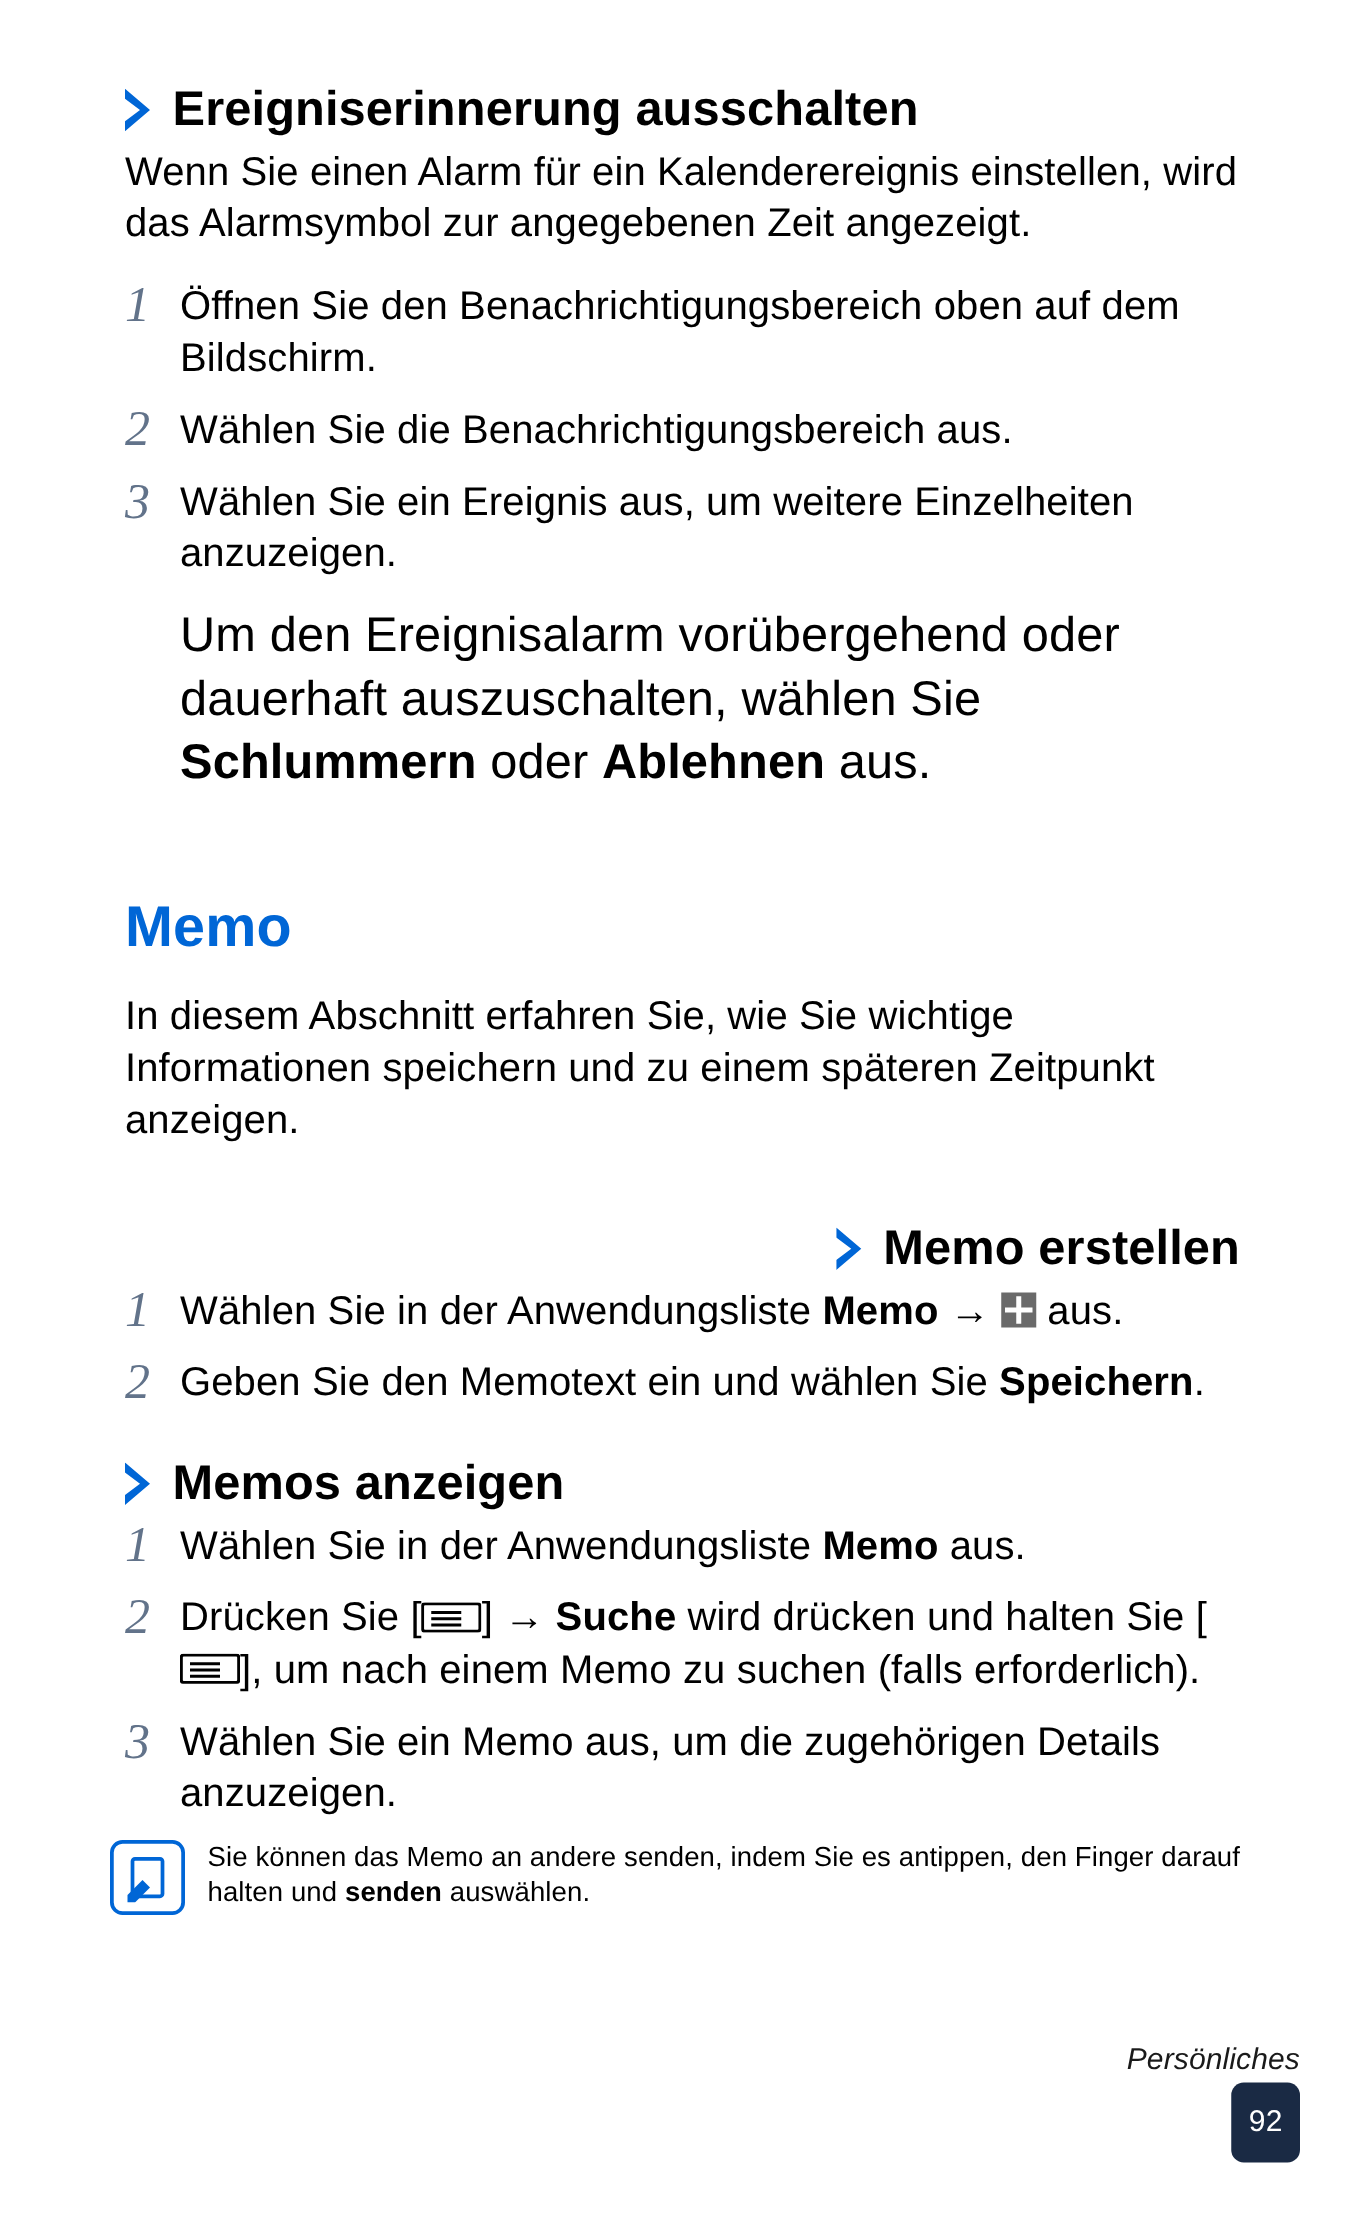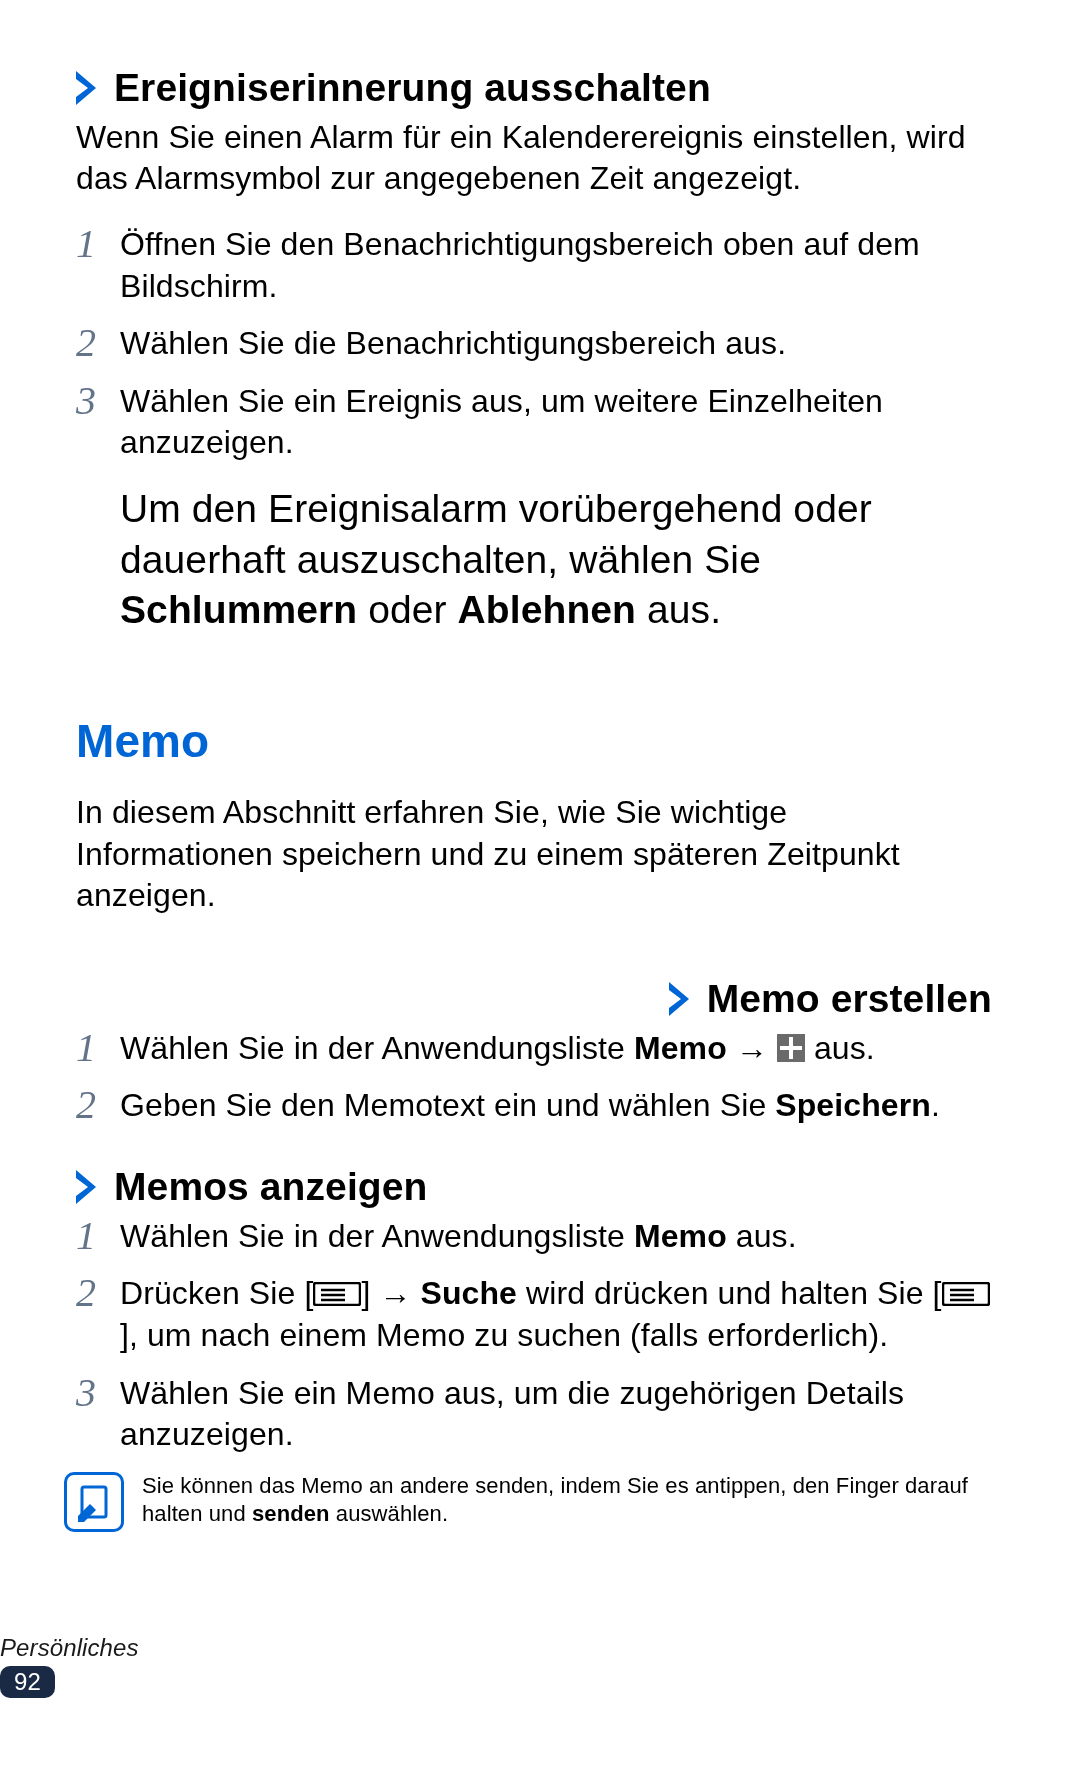--- a/index.html
+++ b/index.html
@@ -7,21 +7,21 @@
   body {
     width: 1080px;
     height: 1771px;
     background: #ffffff;
     font-family: "Myriad Pro", "Segoe UI", "Helvetica Neue", Arial, sans-serif;
     color: #000;
     letter-spacing: 0.1px;
   }
 
   .page {
-    padding: 66px 88px 0 76px;
+    padding: 66px 88px 0 100px;
   }
 
   .sub-heading {
     display: flex;
     align-items: center;
     margin-top: 0;
     margin-bottom: 6px;
   }
   .sub-heading.second { margin-top: 60px; justify-content: flex-end; }
   .sub-heading.third  { margin-top: 38px; }
@@ -134,38 +134,38 @@
     line-height: 1.3;
   }
 
   .b { font-weight: 700; }
 
   .footer {
     position: absolute;
     left: 0;
     width: 1040px;
     top: 1634px;
-    text-align: left;
+    text-align: right;
   }
   .footer-label {
     font-size: 24px;
     font-style: italic;
     color: #1a1a1a;
     display: block;
     margin-bottom: 4px;
   }
   .footer-badge {
     display: inline-flex;
     align-items: center;
     justify-content: center;
     background: #1a2a44;
     color: #fff;
     font-size: 24px;
     font-weight: 400;
-    padding: 2px 14px;
+    padding: 18px 14px;
     border-radius: 10px;
     min-width: 46px;
   }
 </style>
 </head>
 <body>
 
 <div class="page">
 
   <div class="sub-heading">

